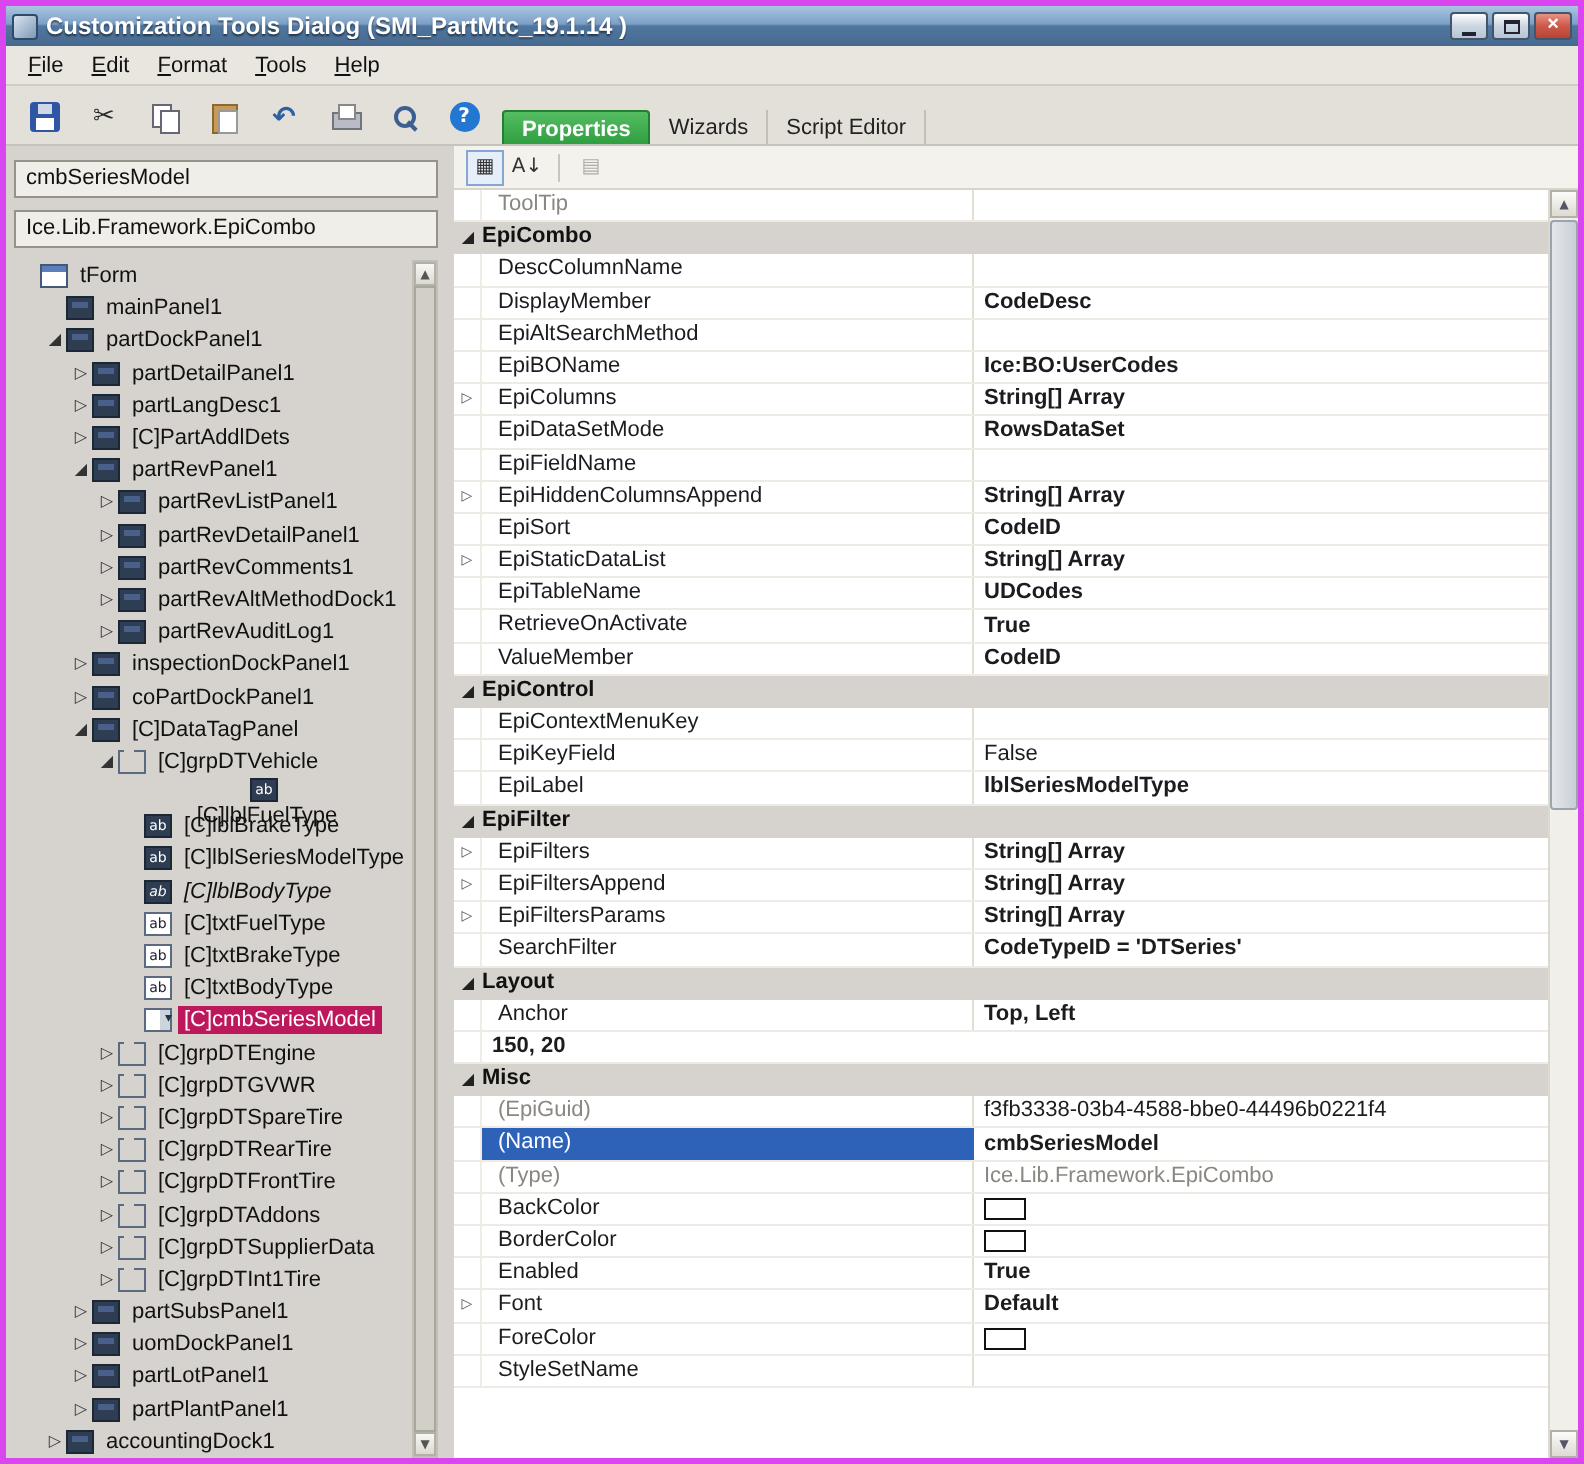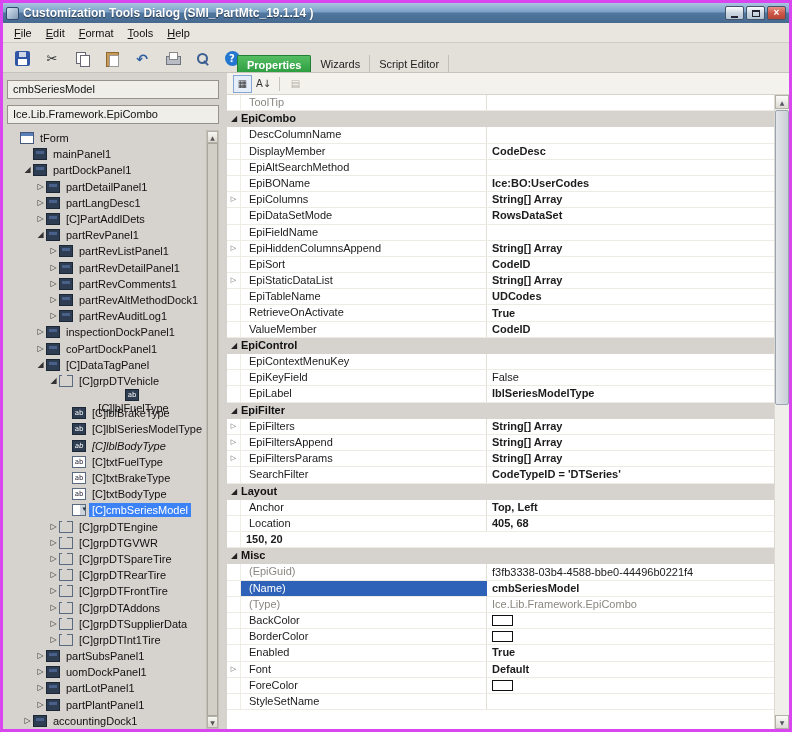--- a/index.html
+++ b/index.html
@@ -46,21 +46,21 @@
   .ic-undo{font-size:14px;color:#2e5fa3;font-weight:bold;line-height:1}
   .ic-print{width:15px;height:14px}
   .ic-print::before{content:"";position:absolute;left:1px;bottom:1px;width:13px;height:7px;background:#b9bcc4;border:1px solid #70747c}
   .ic-print::after{content:"";position:absolute;left:4px;top:0;width:7px;height:6px;background:#fff;border:1px solid #888}
   .ic-print-preview{width:15px;height:15px}
   .ic-print-preview::before{content:"";position:absolute;left:2px;top:2px;width:7px;height:7px;border:2px solid #3a5f90;border-radius:50%}
   .ic-print-preview::after{content:"";position:absolute;left:10px;top:9px;width:2px;height:6px;background:#3a5f90;transform:rotate(-45deg)}
   .ic-help{width:15px;height:15px;border-radius:50%;background:#2477d0;color:#fff;font-weight:bold;font-size:10px;
     text-align:center;line-height:15px}
 
-  .tabstrip{position:absolute;left:234px;bottom:0;display:flex;align-items:flex-end;height:18px}
+  .tabstrip{position:absolute;left:248px;bottom:0;display:flex;align-items:flex-end;height:18px}
   .tab{height:17px;padding:1px 9px 0;font-size:11px;color:#222;display:flex;align-items:center;border-right:1px solid #c2bfb7;cursor:default}
   .tab.active{background:linear-gradient(#55bd62,#2f9e41);color:#fff;font-weight:bold;border:1px solid #238033;
     border-bottom:none;border-radius:2px 2px 0 0}
 
   
   .main{flex:1;display:flex;min-height:0;padding-left:4px}
 
   
   .left{width:212px;flex:none;display:flex;flex-direction:column;padding-top:7px;min-height:0}
   .selbox{height:19px;flex:none;background:#f0eee8;border:1px solid #979289;margin-bottom:6px;font-size:11px;
@@ -77,21 +77,21 @@
   .group-icon{border:1px solid #5a6a80}
   .group-icon::before{content:"";position:absolute;left:2px;top:-1px;width:5px;height:1px;background:#d6d3ce}
   .label-icon{background:#2e3d52;border:1px solid #1c2736;color:#fff;font-size:7px;line-height:10px;text-align:center}
   .label-icon::after{content:"ab"}
   .textbox-icon{background:#fff;border:1px solid #5a6a80;color:#223;font-size:7px;line-height:10px;text-align:center}
   .textbox-icon::after{content:"ab"}
   .combo-icon{background:#fff;border:1px solid #5a6a80}
   .combo-icon::before{content:"";position:absolute;right:0;top:0;bottom:0;width:5px;background:#cdd4dc}
   .combo-icon::after{content:"▾";position:absolute;right:-1px;top:-1px;font-size:7px;color:#234;line-height:11px}
   .tlabel{padding:0 3px;line-height:14px}
-  .tlabel.tsel{background:#3b82f6;color:#fff}
+  .tlabel.tsel{background:#be185d;color:#fff}
 
   .tscroll{position:absolute;top:0;right:0;bottom:0;width:13px;background:#e7e4dd;border:1px solid #c2bfb7;
     display:flex;flex-direction:column}
   .tsb{height:12px;flex:none;font-size:6px;color:#555;display:flex;align-items:center;justify-content:center;
     background:linear-gradient(#f8f7f3,#dcd9d1);border:1px solid #b3b0a8;font-family:"DejaVu Sans",sans-serif}
   .tsb-thumb{flex:1;background:#d2cfc7;border:1px solid #a9a69e}
 
   
   .right{flex:1;min-width:0;display:flex;flex-direction:column;background:#fff;margin-left:8px;min-height:0}
   .gtoolbar{height:22px;flex:none;background:#f4f2ec;border-bottom:1px solid #d8d5cd;display:flex;align-items:center;
@@ -569,27 +569,20 @@
             </div>
             <div class="pg-row">
               <span class="m"></span>
               <span class="n">Anchor</span>
               <span class="v b">
                 <span>Top, Left</span>
               </span>
             </div>
             <div class="pg-row">
               <span class="m"></span>
-              <span class="n">Location</span>
-              <span class="v b">
-                <span>405, 68</span>
-              </span>
-            </div>
-            <div class="pg-row">
-              <span class="m"></span>
               <span class="v b">
                 <span>150, 20</span>
               </span>
             </div>
             <div class="pg-cat">
               <span class="m">◢</span>
               <span class="cn">Misc</span>
             </div>
             <div class="pg-row">
               <span class="m"></span>

